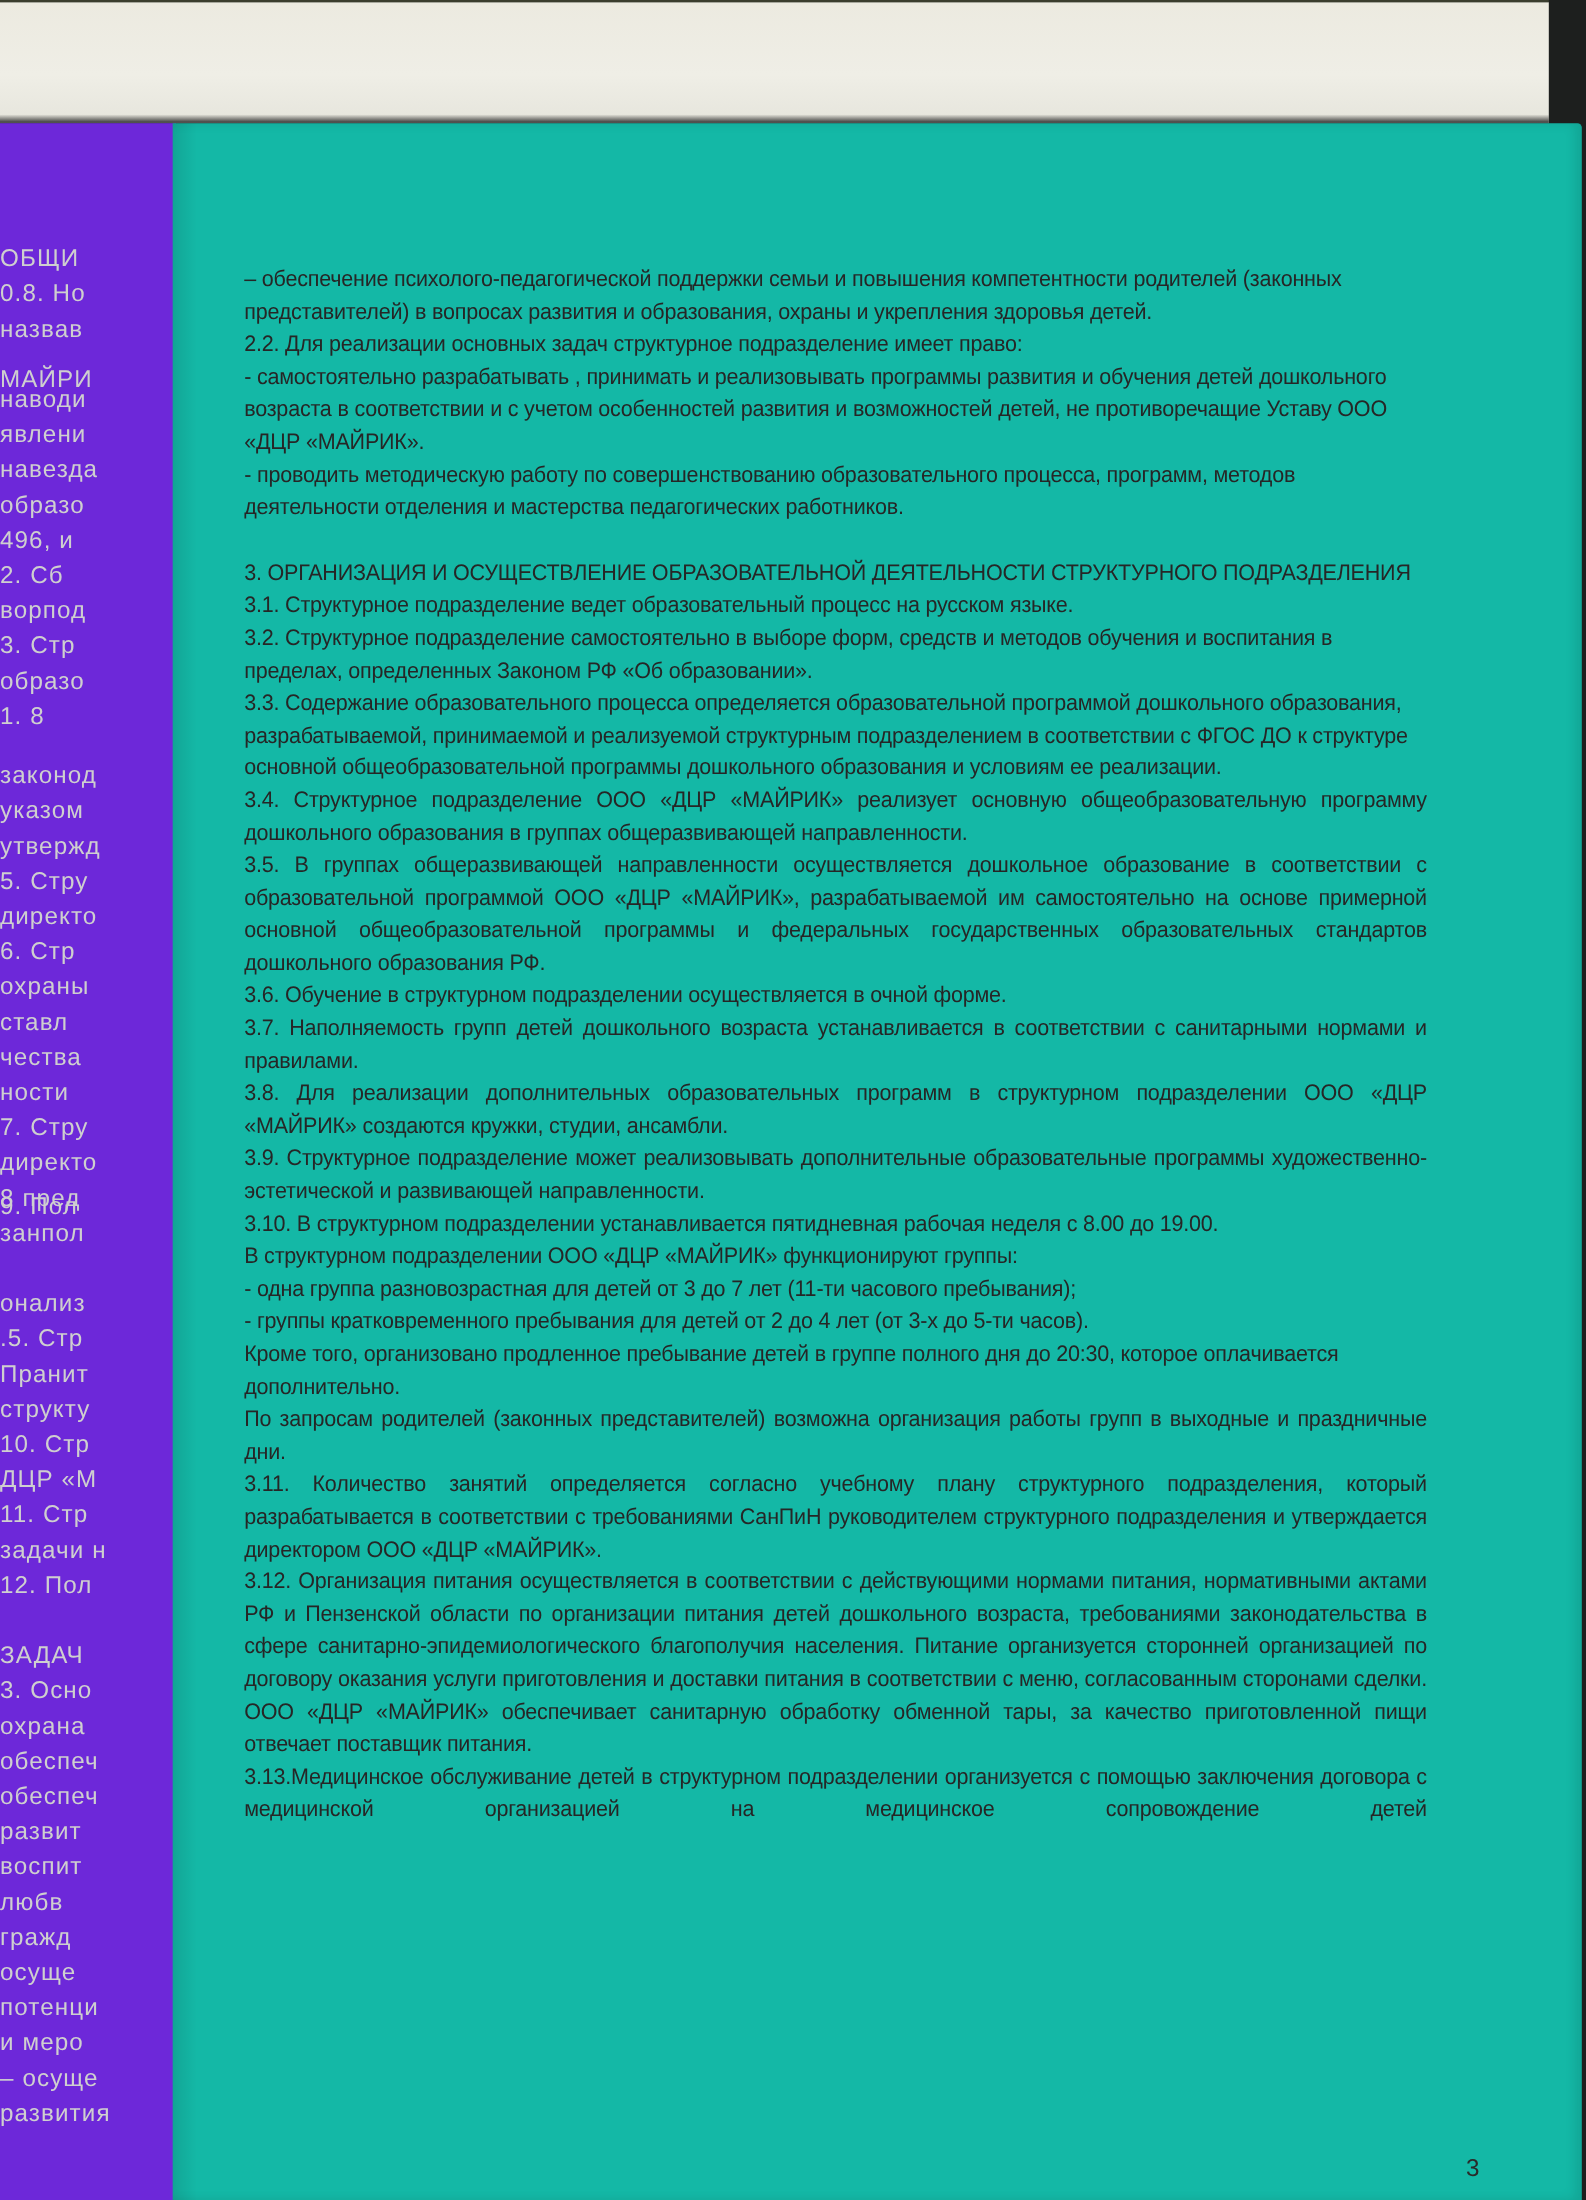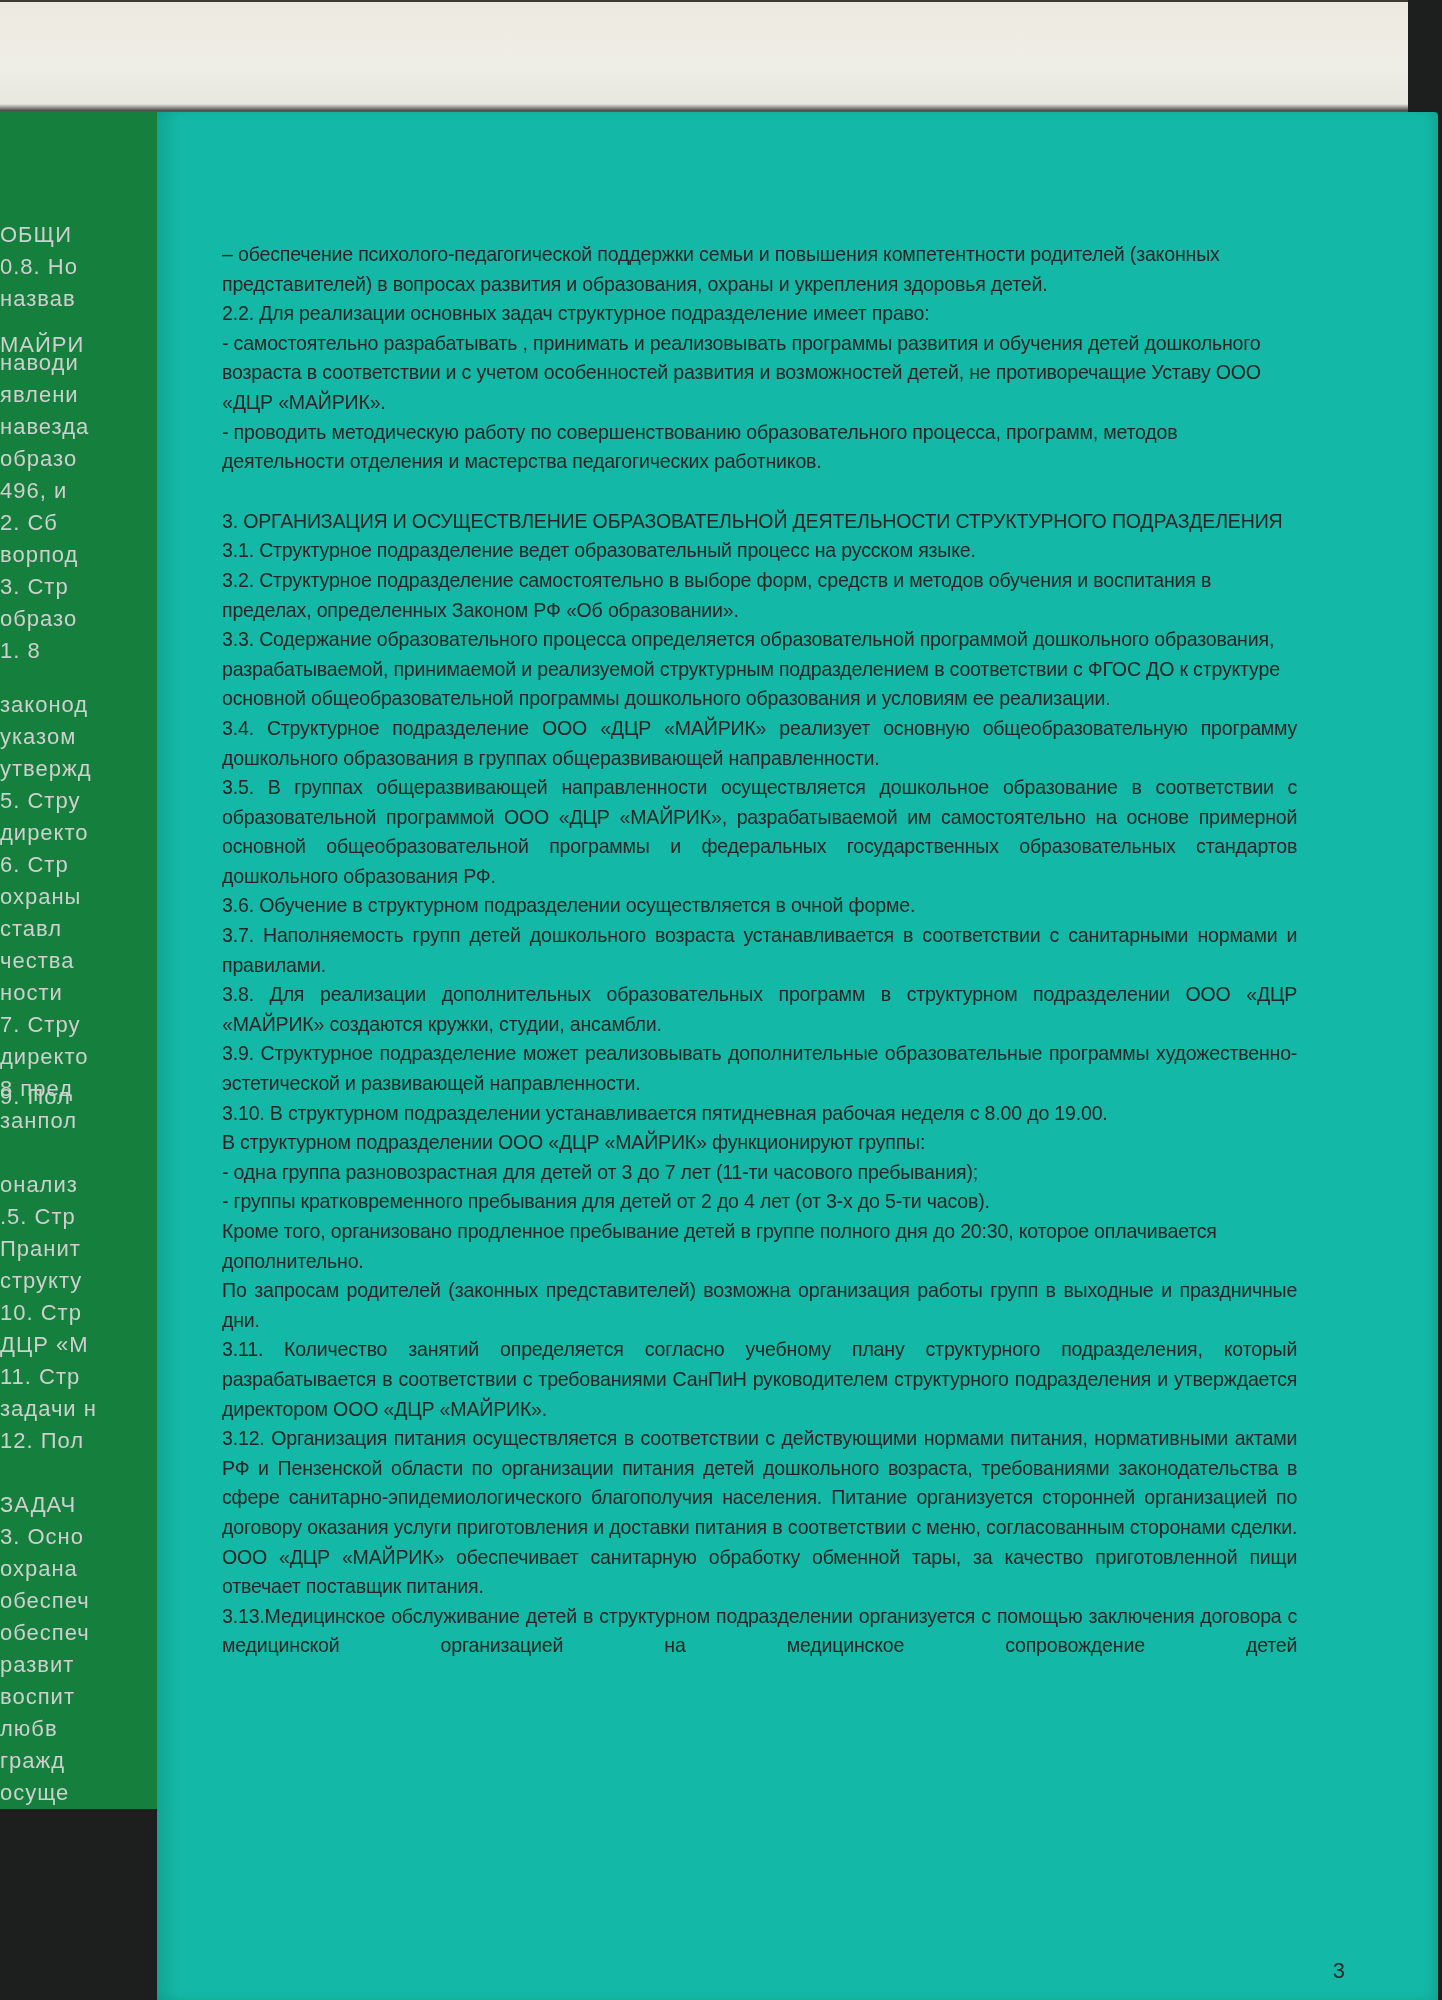--- a/index.html
+++ b/index.html
@@ -29,22 +29,22 @@
       top: 104px;
       width: 1408px;
       height: 10px;
       background: linear-gradient(180deg, rgba(40,40,40,0) 0%, rgba(40,40,40,0.85) 70%, rgba(40,40,40,0.3) 100%);
     }
     .under-page {
       position: absolute;
       left: 0;
       top: 112px;
       width: 160px;
-      height: 1697px;
-      background: #15803d;
+      height: 1888px;
+      background: #6d28d9;
       overflow: hidden;
     }
     .bleed-line {
       position: absolute;
       left: 0;
       font-family: "Liberation Sans", sans-serif;
       font-size: 22px;
       color: #cfcfcf;
       letter-spacing: 1px;
       white-space: nowrap;

